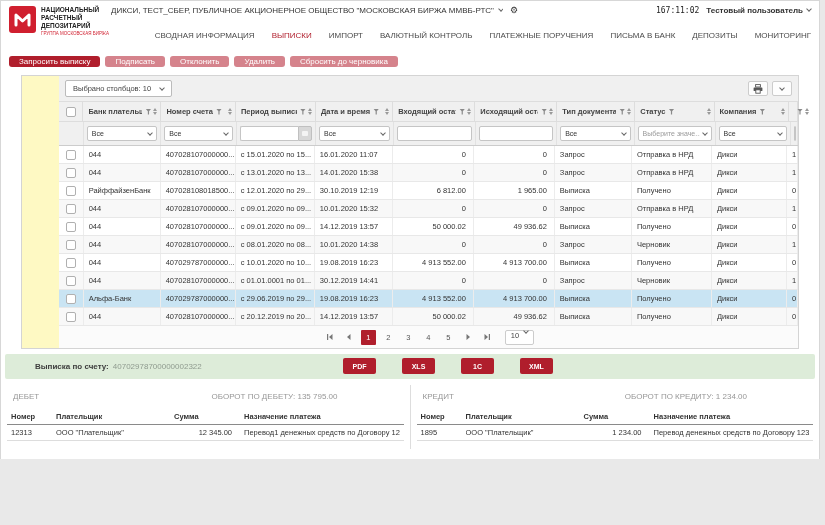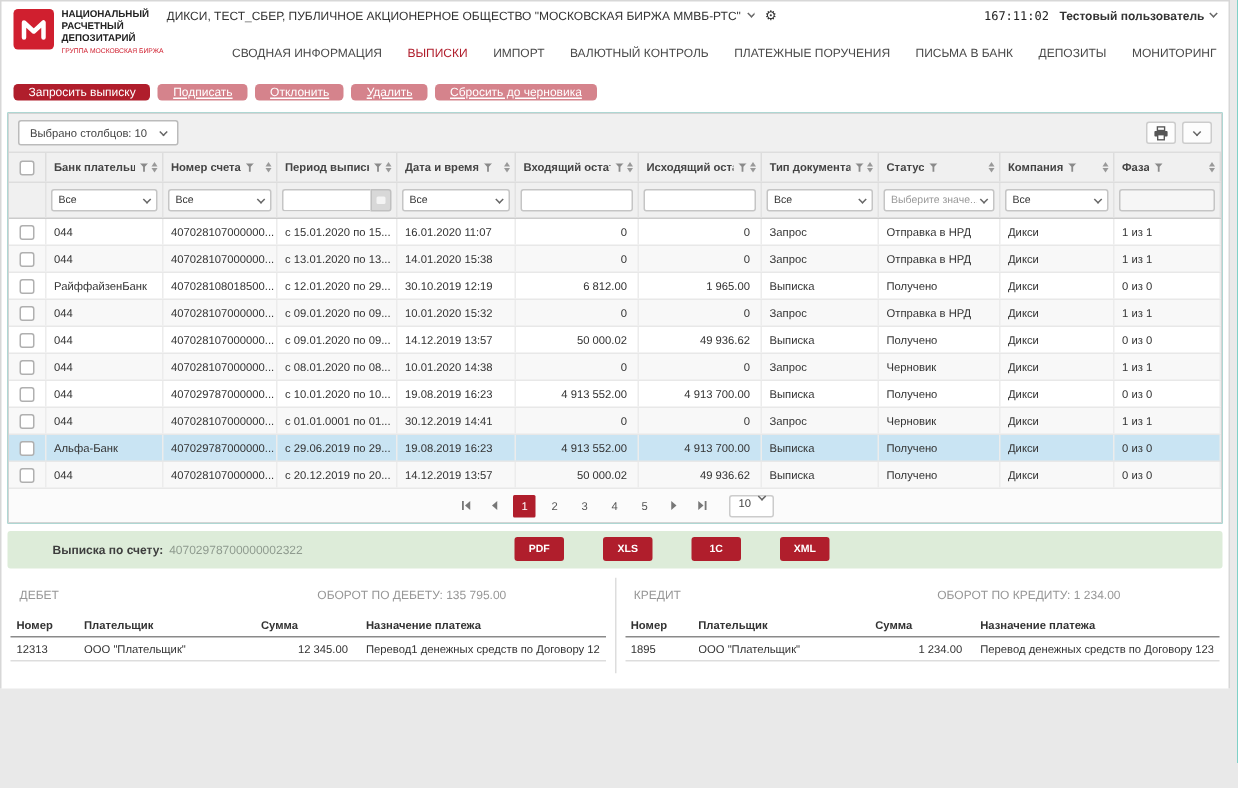--- a/index.html
+++ b/index.html
@@ -33,24 +33,24 @@
   .nav-item.active { color:var(--accent); }
 
   .chev { width:4px; height:4px; border-right:1px solid #666; border-bottom:1px solid #666;
     transform:rotate(45deg); display:inline-block; flex-shrink:0; margin-top:-2px; }
 
   
   .toolbar { padding:11px 8px 8px; display:flex; gap:5px; }
   .tbtn { border:none; border-radius:3px; color:#fff; font-size:8px; padding:1px 10px;
     font-family:inherit; cursor:pointer; white-space:nowrap; }
   .tbtn.primary { background:var(--accent); }
-  .tbtn.secondary { background:var(--accent-light);text-decoration:underline; }
+  .tbtn.secondary { background:var(--accent-light); }
 
   
-  .grid-panel { margin:0 4px; border:1px solid #d4d4d4; background:#14b8a6; }
+  .grid-panel { margin:0 20px; border:1px solid #d4d4d4; background:#fef9c3;padding-left:37px; }
   .grid-topbar { height:26px; background:#f0f0f0; display:flex; align-items:center;
     padding:0 6px; border-bottom:1px solid #ddd; }
   .colsel { height:17px; background:#fff; border:1px solid #bbb; border-radius:2px;
     display:flex; align-items:center; gap:9px; padding:0 7px; font-size:7.5px; color:#444; }
   .topbar-right { margin-left:auto; display:flex; gap:4px; }
   .icon-btn { width:20px; height:15px; border:1px solid #ccc; border-radius:2px; background:#fdfdfd;
     display:flex; align-items:center; justify-content:center; }
 
   .thead { display:flex; background:#f0f0f0; border-bottom:1px solid #ddd; height:20px; }
   .th { display:flex; align-items:center; padding:0 3px 0 5px; border-right:1px solid #ddd;

